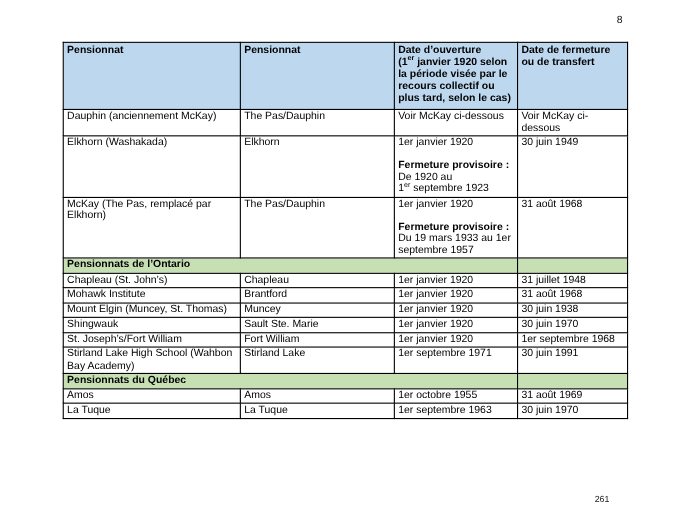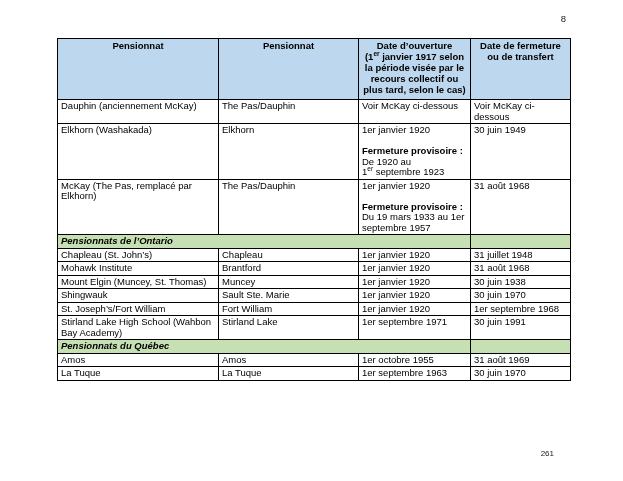--- a/index.html
+++ b/index.html
@@ -41,25 +41,23 @@
     line-height: 10.5px;
     vertical-align: top;
     text-align: left;
     white-space: pre-line;
     font-weight: normal;
   }
   th {
     background: var(--header-bg, #bdd7ee);
     height: 58px;
     line-height: 11px;
-    text-align: center;
   }
   tr.section-row td {
     background: var(--section-bg, #c6e0b4);
-    font-style: italic;
   }
   .seg-b { font-weight: bold; }
   sup {
     font-size: 6.5px;
     line-height: 0;
     vertical-align: super;
   }
 </style>
 </head>
 <body>
@@ -73,21 +71,21 @@
       <col class="c1">
         <col class="c2">
         <col class="c3">
         <col class="c4">
     </colgroup>
     <thead>
       <tr>
         <th><span class="seg-b">Pensionnat</span></th>
         <th><span class="seg-b">Pensionnat</span></th>
         <th><span class="seg-b">Date d’ouverture
-(1</span><sup class="seg-b">er</sup><span class="seg-b"> janvier 1917 selon la période visée par le recours collectif ou plus tard, selon le cas)</span></th>
+(1</span><sup class="seg-b">er</sup><span class="seg-b"> janvier 1920 selon la période visée par le recours collectif ou plus tard, selon le cas)</span></th>
         <th><span class="seg-b">Date de fermeture ou de transfert</span></th>
       </tr>
     </thead>
     <tbody>
         <tr>
           <td><span>Dauphin (anciennement McKay)</span></td>
           <td><span>The Pas/Dauphin</span></td>
           <td><span>Voir McKay ci-dessous</span></td>
           <td><span>Voir McKay ci-dessous</span></td>
         </tr>

